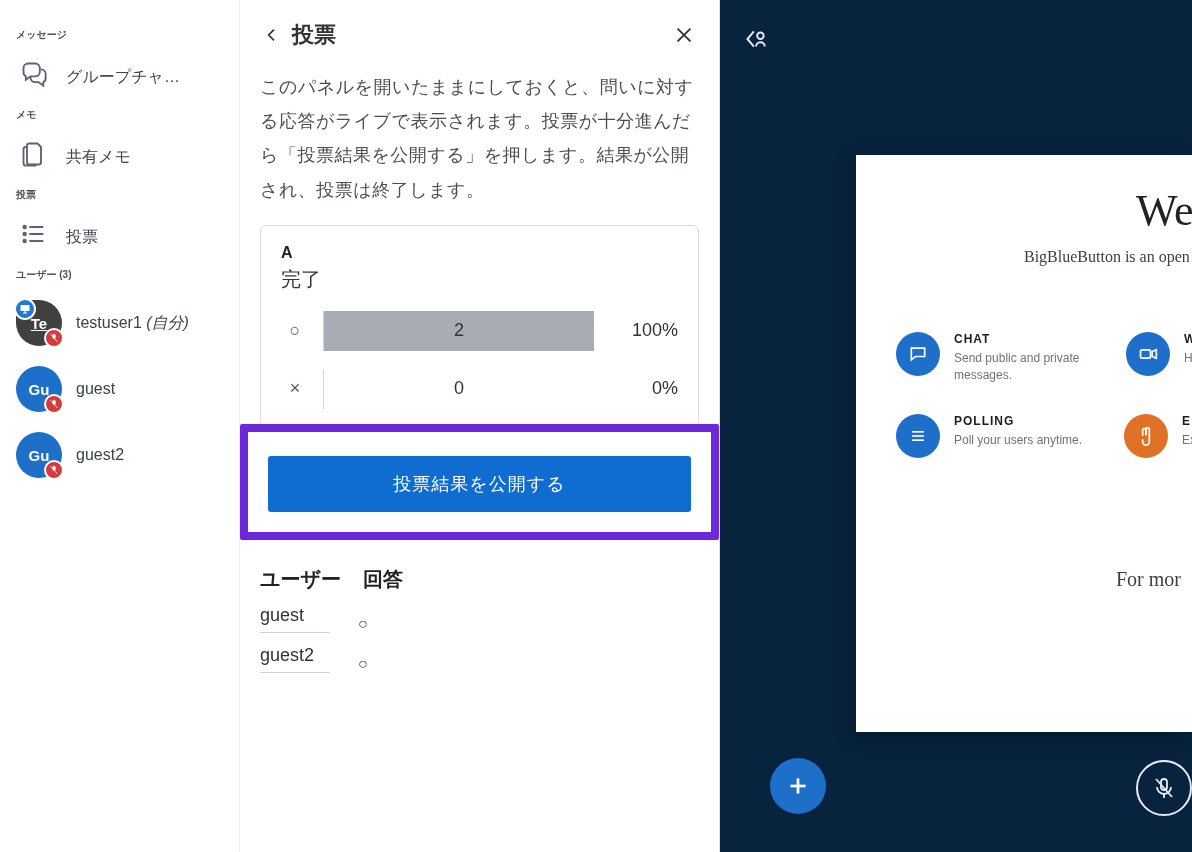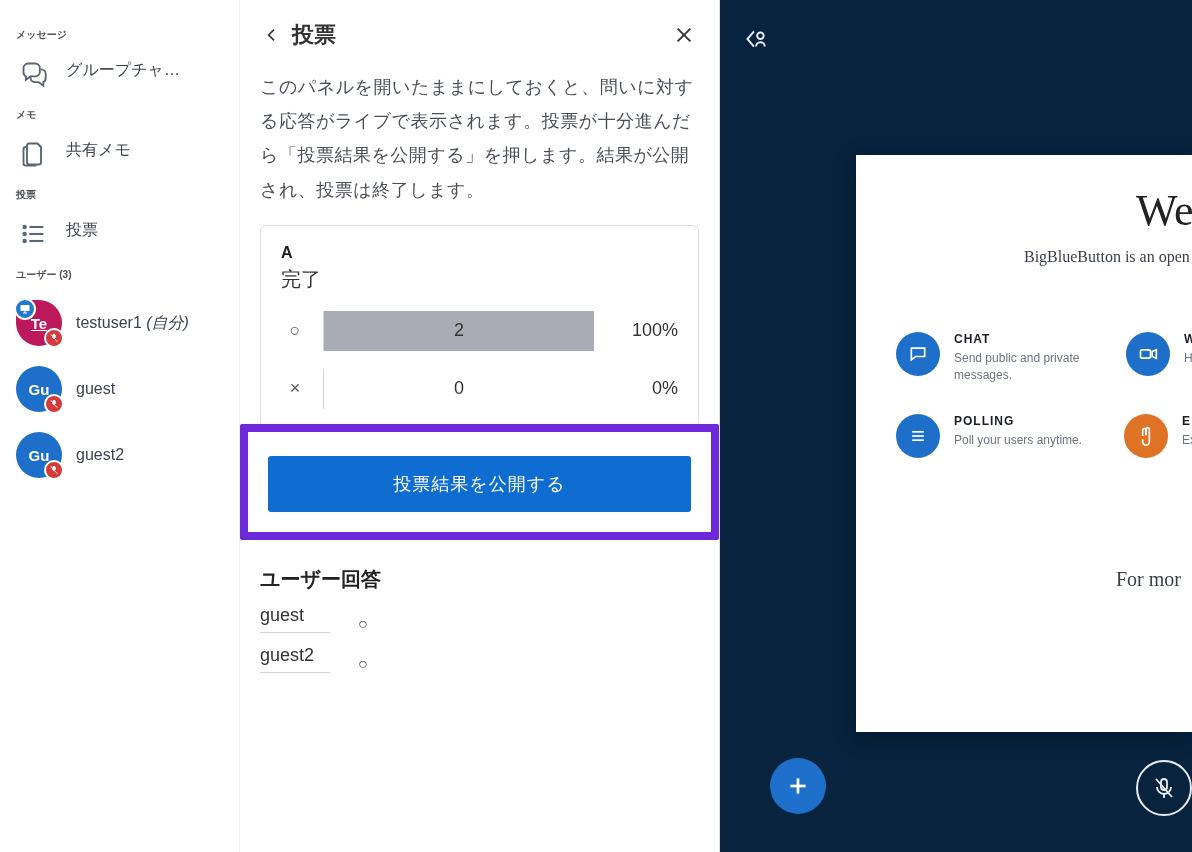--- a/index.html
+++ b/index.html
@@ -2,29 +2,29 @@
 <html><head>
 <meta charset="utf-8">
 <style>
   * { box-sizing: border-box; margin: 0; padding: 0; }
   html, body { width: 1192px; height: 852px; font-family: "Helvetica Neue", Arial, "Hiragino Kaku Gothic ProN", "Yu Gothic", Meiryo, sans-serif; overflow: hidden; }
   body { display: flex; height: 100%; }
 
   
   .sidebar { width: 240px; height: 100%; background: #fff; border-right: 1px solid #eee; padding: 18px 10px 10px 14px; }
   .sidebar h3 { font-size: 10px; color: #4a4f55; font-weight: 700; margin: 10px 0 8px 2px; }
-  .sb-item { display: flex; align-items: flex-start; gap: 18px; padding: 10px 6px; border-radius: 4px; cursor: pointer; }
+  .sb-item { display: flex; align-items: flex-end; gap: 18px; padding: 10px 6px; border-radius: 4px; cursor: pointer; }
   .sb-icon { width: 28px; height: 28px; display: flex; align-items: center; justify-content: center; color: #5a6472; }
   .sb-label { font-size: 16px; color: #3b434d; white-space: nowrap; overflow: hidden; text-overflow: ellipsis; }
 
   .user-row { display: flex; align-items: center; gap: 14px; padding: 10px 2px; cursor: pointer; }
   .avatar { position: relative; width: 46px; height: 46px; border-radius: 50%; display: flex; align-items: center; justify-content: center; color: #fff; font-size: 15px; font-weight: 600; }
   .avatar.mod { background: linear-gradient(#1f79d1,#1f79d1); }
   .avatar.mod::before { content:""; position:absolute; inset:-2px; border-radius:50%; background:#6a3ab2; z-index:-1; }
-  .avatar.mod { background:#be185d; border-top-left-radius: 6px; text-decoration: underline; }
+  .avatar.mod { background:#404040; border-top-left-radius: 6px; text-decoration: underline; }
   .avatar.reg { background:#1e6fc9; }
   .mic-badge { position: absolute; right: -2px; bottom: -2px; width: 20px; height: 20px; background: #d63b3b; border: 2px solid #fff; border-radius: 50%; display:flex;align-items:center;justify-content:center; }
   .mic-badge svg { width:10px; height:10px; stroke:#fff; fill:#fff; }
   .pres-badge { position: absolute; left: -2px; top: -2px; width: 22px; height: 22px; background:#1f79d1; border:2px solid #fff; border-radius:50%; display:flex;align-items:center;justify-content:center;}
   .user-name { font-size: 16px; color:#3b434d; }
   .user-name .me { font-style: italic; }
 
   
   .panel { width: 480px; height: 100%; background:#fff; border-right:1px solid #e0e2e6; display:flex; flex-direction:column; }
   .panel-header { display:flex; align-items:center; gap:6px; padding: 20px 20px 10px 18px; }
@@ -37,21 +37,21 @@
   .poll-q-letter { font-size:16px; font-weight:700; color:#222;}
   .poll-q-text { font-size:20px; color:#333; margin-top:4px; }
   .poll-row { display:flex; align-items:center; margin-top:18px; gap:14px;}
   .poll-opt { width:28px; text-align:center; font-size:18px; color:#555;}
   .poll-bar-wrap { flex:1; height:40px; border-left:1px solid #d0d4da; position:relative; display:flex; align-items:center;}
   .poll-bar { height:100%; background:#a8adb5; display:flex; align-items:center; justify-content:center; color:#333; font-size:18px;}
   .poll-bar.zero { background:transparent; width:100%; justify-content:center; }
   .poll-pct { width:70px; text-align:right; font-size:18px; color:#333; }
   .highlight-frame { margin: 0 -20px; padding: 14px 20px 20px 20px; border: 8px solid #6d28d9; background:#fff; border-radius:2px;}
   .publish-btn { margin-top: 10px; width:100%; background:#0f6cd1; color:#fff; border:none; padding:16px 0; font-size:18px; font-weight:500; letter-spacing:1px; border-radius:3px; cursor:pointer; }
-  .resp-title { display:flex; margin-top: 26px; }
+  .resp-title { display:flex; gap:22px; margin-top: 26px; }
   .resp-title span { font-size:20px; font-weight:700; color:#222; }
   .resp-row { display:flex; align-items:flex-end; gap:28px; margin-top:10px; }
   .resp-row .n { font-size:18px; color:#333; border-bottom:1px solid #cfd3d9; padding:2px 2px 6px 0; min-width:70px;}
   .resp-row .a { font-size:16px; color:#444; }
 
   
   .stage { flex:1; background:#07233e; position:relative; overflow:hidden; }
   .stage-top { display:flex; align-items:center; gap:16px; padding: 22px 18px; }
   .stage-top .btn { width:34px; height:34px; display:flex; align-items:center; justify-content:center; color:#e7ecf3; cursor:pointer;}
   .pres-card { position:absolute; top:155px; bottom:120px; left:136px; right:0; background:#fff; box-shadow: -2px 4px 20px rgba(0,0,0,.3); overflow:hidden;}

